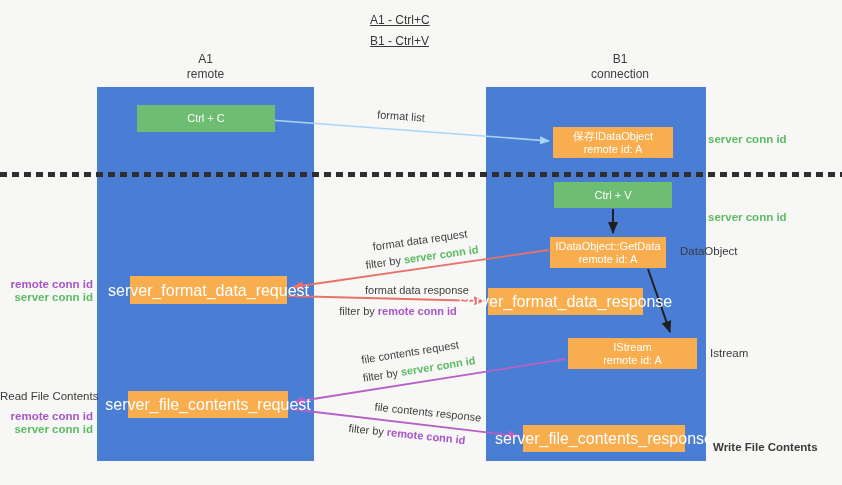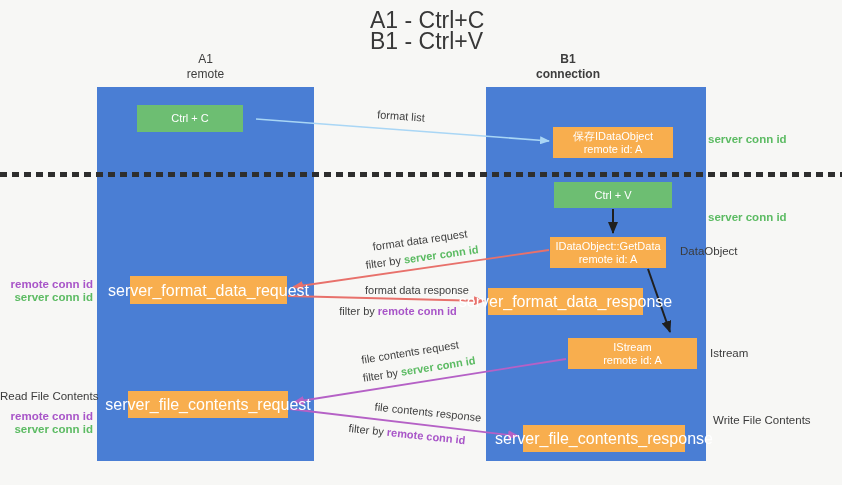--- a/index.html
+++ b/index.html
@@ -5,30 +5,30 @@
   html,body{margin:0;padding:0;background:#f7f7f5;}
   #canvas{
     position:relative;width:842px;height:485px;overflow:hidden;
     font-family:"Liberation Sans",sans-serif;background:#f7f7f5;
   }
   .lane{position:absolute;top:87px;height:374px;background:var(--lane-blue,#4a7ed4);}
   #lane-a1{left:97px;width:217px;}
   #lane-b1{left:486px;width:220px;}
   .lane-header{position:absolute;top:52px;text-align:center;font-size:12px;line-height:15px;color:#3d3d3d;}
   #hdr-a1{left:97px;width:217px;}
-  #hdr-b1{left:458px;width:220px;font-weight:bold;}
-  #title{position:absolute;left:370px;top:10px;font-size:23px;line-height:21px;color:#383838;white-space:nowrap;}
+  #hdr-b1{left:510px;width:220px;}
+  #title{position:absolute;left:370px;top:10px;font-size:12px;line-height:21px;color:#383838;white-space:nowrap;text-decoration:underline;}
   .dotted{position:absolute;left:0;top:172px;width:842px;height:5px;
     background:repeating-linear-gradient(90deg,#2e2e2e 0 7px,transparent 7px 12px);}
   .box{position:absolute;display:flex;flex-direction:column;align-items:center;justify-content:center;
     color:#fff;text-align:center;font-size:11px;line-height:13px;white-space:nowrap;}
   .box.orange{background:var(--orange-box,#f8ae4e);}
   .box.green{background:var(--green-box,#6dbe72);}
   .box.snake{font-size:16px;}
-  #n-ctrlc{left:137px;top:105px;width:106px;height:27px;}
+  #n-ctrlc{left:137px;top:105px;width:138px;height:27px;}
   #n-save{left:553px;top:127px;width:120px;height:31px;}
   #n-ctrlv{left:554px;top:182px;width:118px;height:26px;}
   #n-getdata{left:550px;top:237px;width:116px;height:31px;}
   #n-fmtreq{left:130px;top:276px;width:157px;height:28px;}
   #n-fmtresp{left:488px;top:288px;width:155px;height:27px;}
   #n-istream{left:568px;top:338px;width:129px;height:31px;}
   #n-filereq{left:128px;top:391px;width:160px;height:27px;}
   #n-fileresp{left:523px;top:425px;width:162px;height:27px;}
   #arrows{position:absolute;left:0;top:0;width:842px;height:485px;pointer-events:none;}
   .st-blue{stroke:var(--blue-arrow,#a9d6f5);stroke-width:1.6;}
@@ -152,21 +152,21 @@
   <div class="edge-label" style="left:428px;top:412px;--r:6deg;">file contents response</div>
   <div class="edge-label" style="left:407px;top:434px;--r:6deg;">
     <span>filter by</span>
     <span class="purple-bold">remote conn id</span>
   </div>
 
   <div class="side-label greenb" style="left:708px;top:133px;">server conn id</div>
   <div class="side-label greenb" style="left:708px;top:211px;">server conn id</div>
   <div class="side-label" style="left:680px;top:245px;">DataObject</div>
   <div class="side-label" style="left:710px;top:347px;">Istream</div>
-  <div class="side-label" style="left:713px;top:414px;">Write File Contents</div>
+  <div class="side-label" style="left:713px;top:441px;font-weight:bold;">Write File Contents</div>
 
   <div class="left-label purpleb" style="top:278px;">remote conn id</div>
   <div class="left-label greenb" style="top:291px;">server conn id</div>
   <div class="left-label plain" style="top:390px;">Read File Contents</div>
   <div class="left-label purpleb" style="top:410px;">remote conn id</div>
   <div class="left-label greenb" style="top:423px;">server conn id</div>
 
 </div>
 
 </body></html>

